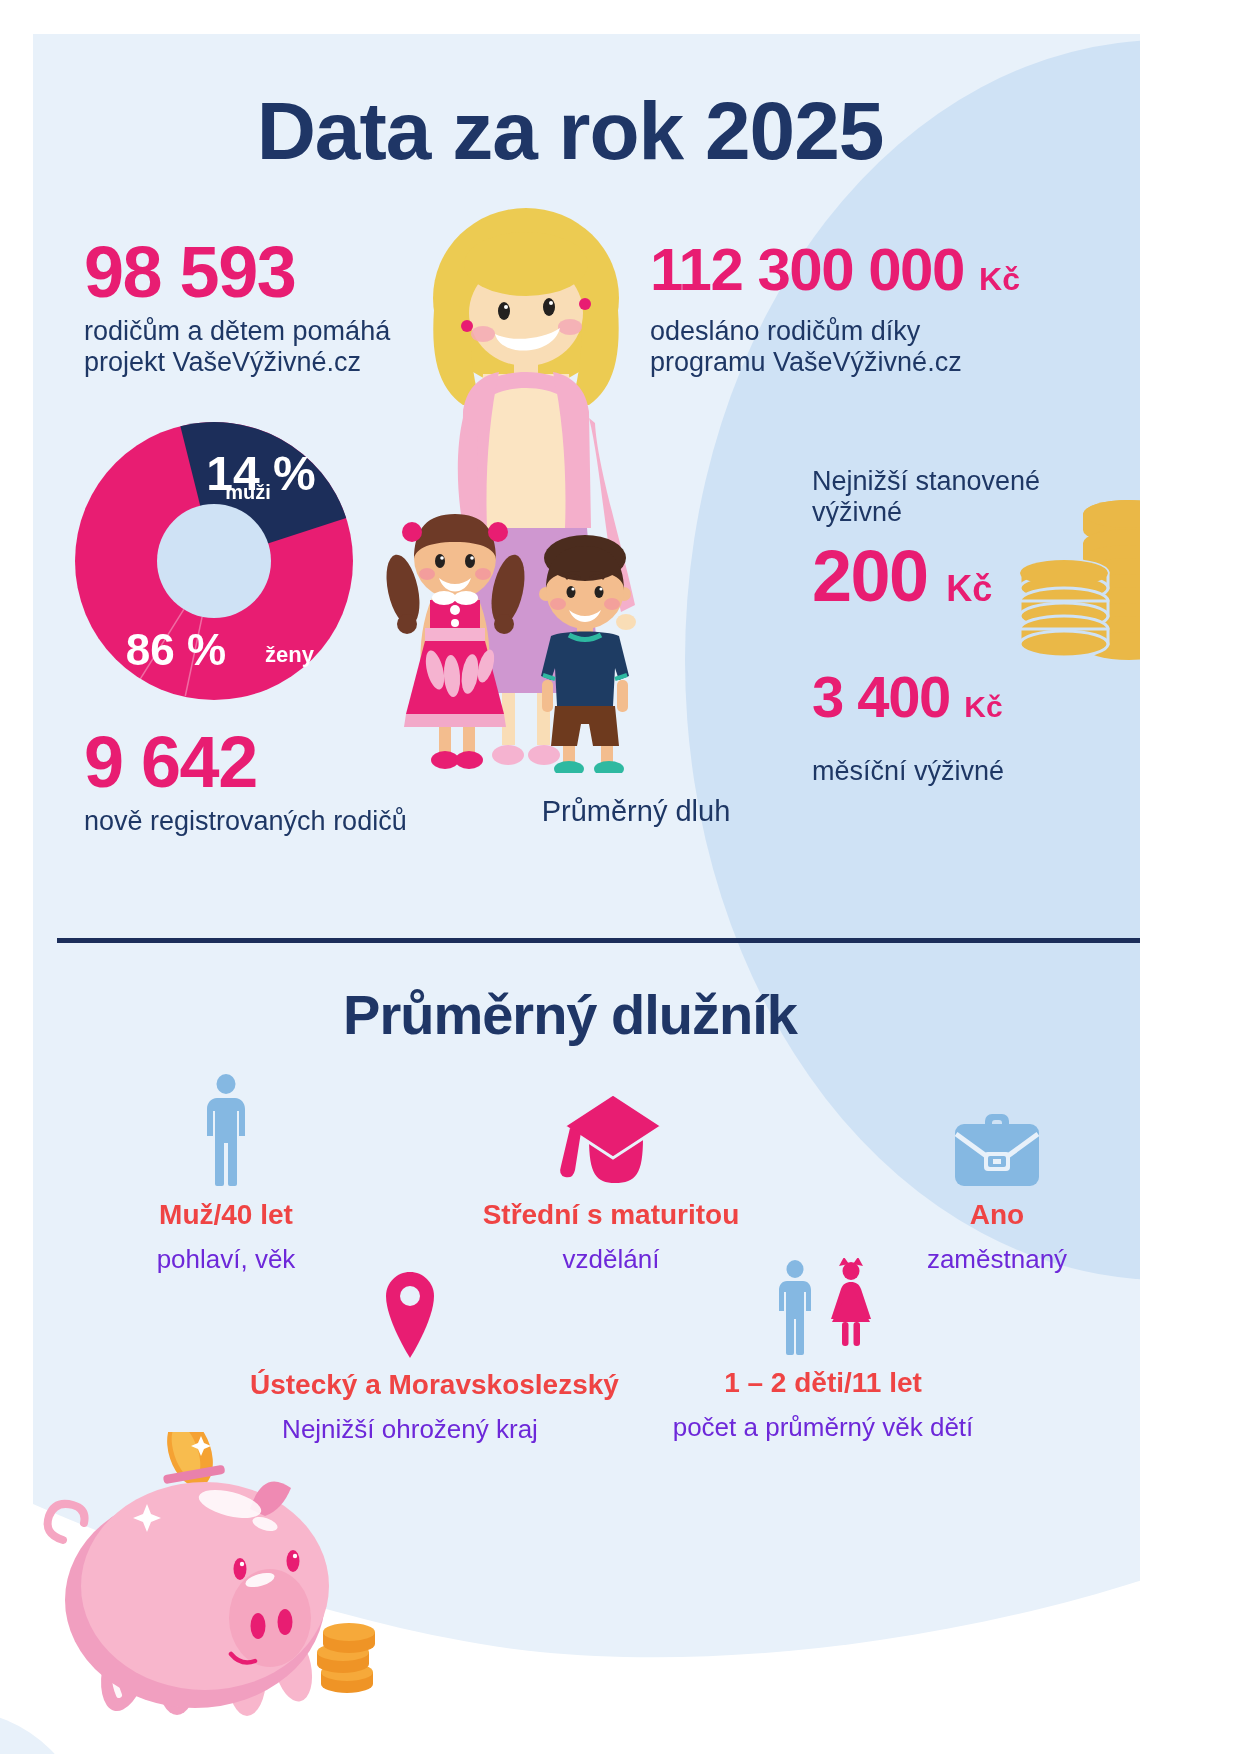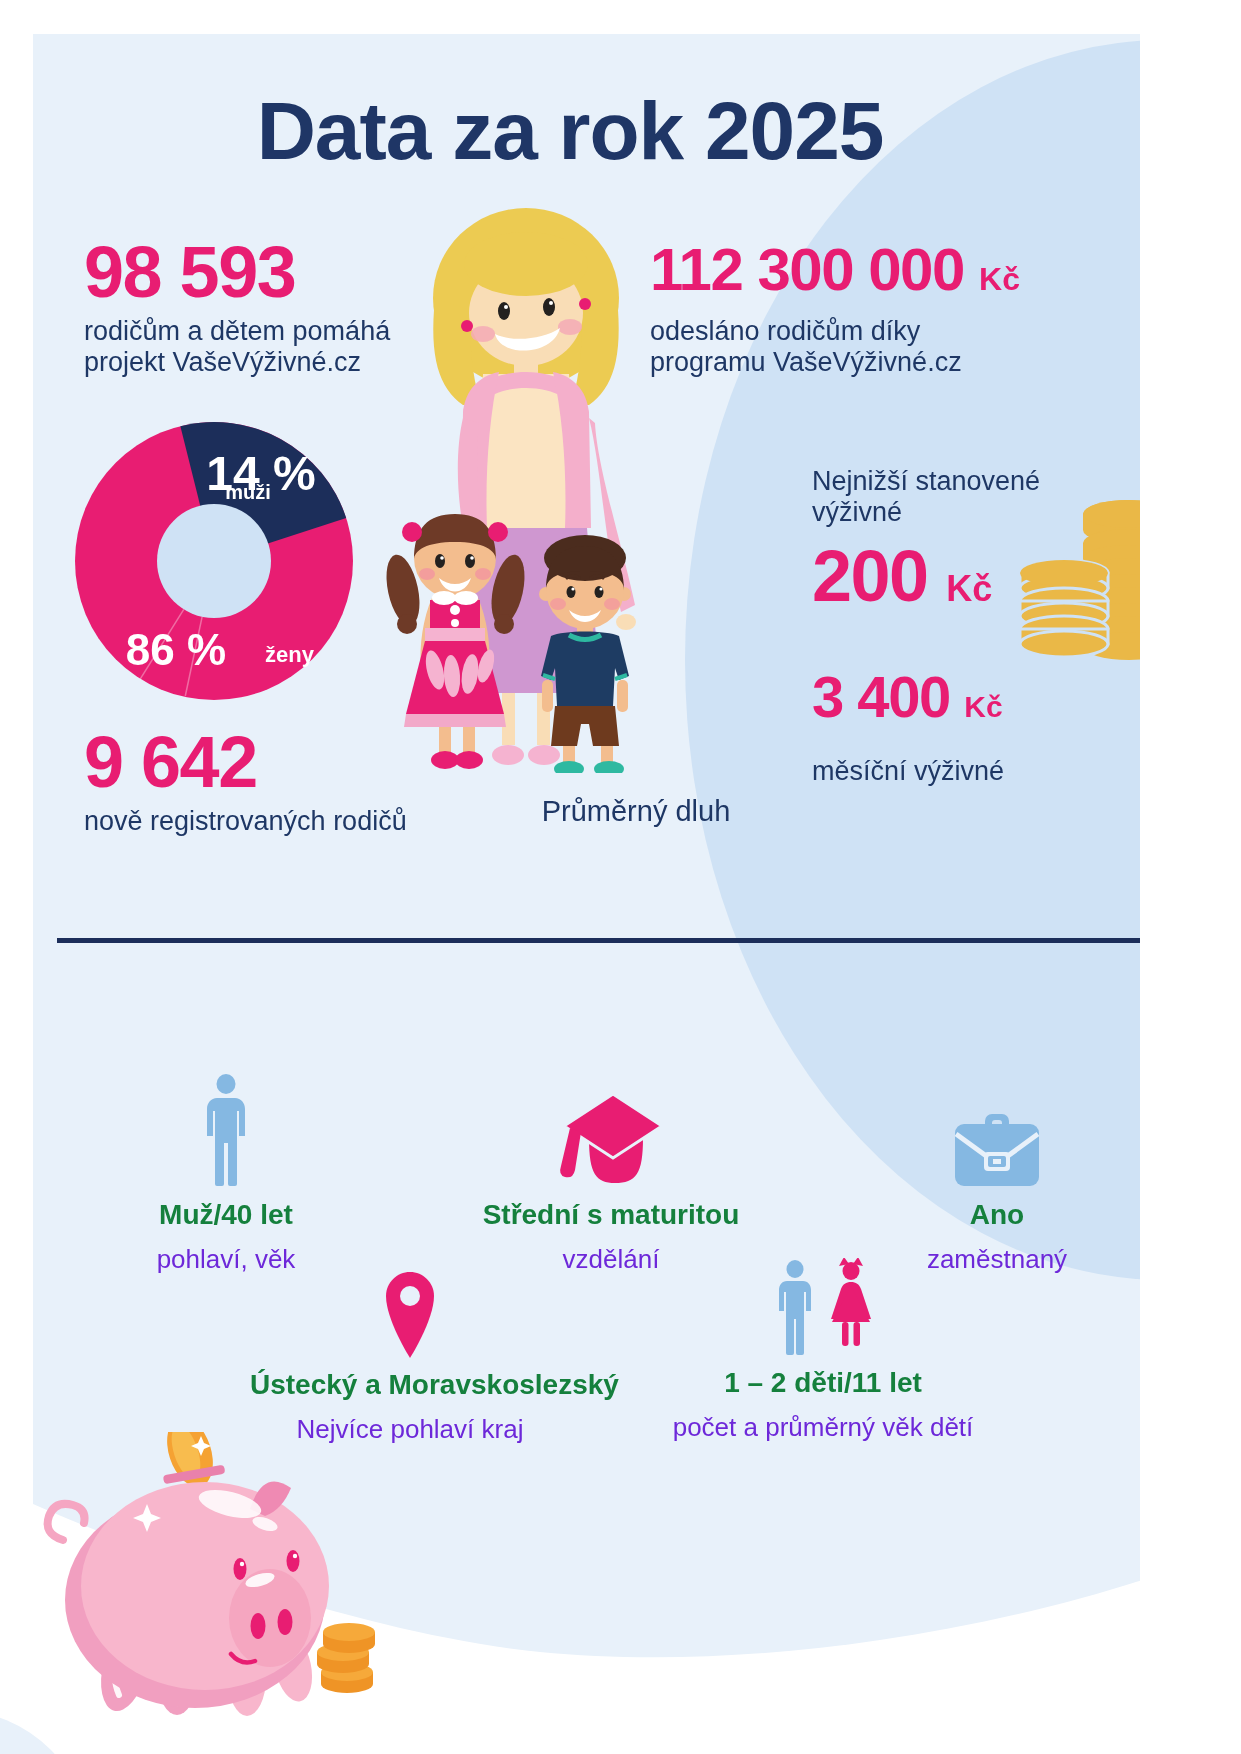--- a/index.html
+++ b/index.html
@@ -5,21 +5,21 @@
   html,body{margin:0;padding:0;background:#fff;}
   .canvas{position:relative;width:1140px;height:1754px;overflow:hidden;background:#fff;
           font-family:Liberation Sans, sans-serif;}
   .abs{position:absolute;}
   .num{color:#e81d72;font-weight:700;letter-spacing:-1.5px;line-height:1;white-space:nowrap;}
   .cur{font-weight:700;letter-spacing:0;}
   .lbl{color:#1e3765;font-size:27px;line-height:31px;white-space:nowrap;}
   .big-title{left:0;right:0;text-align:center;color:#1f3666;font-weight:700;letter-spacing:-1px;white-space:nowrap;}
   .col{text-align:center;}
   .col .icon-wrap{display:flex;justify-content:center;align-items:flex-end;}
-  .col .val{color:#15803d;font-weight:700;font-size:28px;line-height:34px;white-space:nowrap;}
+  .col .val{color:#ef4444;font-weight:700;font-size:28px;line-height:34px;white-space:nowrap;}
   .col .sub{color:#6d28d9;font-size:26px;line-height:30px;margin-top:12px;white-space:nowrap;}
   .donut-lbl{color:#fff;font-weight:700;text-align:center;line-height:1;white-space:nowrap;}
   svg{display:block;}
 </style>
 </head>
 <body>
 
 <div class="canvas">
 
   <svg class="abs" style="left:0;top:0" width="1241" height="1754" viewBox="0 0 1241 1754">
@@ -228,20 +228,21 @@
   </div>
   <div class="abs lbl" style="left:812px;top:756px;">měsíční výživné</div>
 
   <div class="abs num" style="left:84px;top:726px;font-size:72px;">9 642</div>
   <div class="abs lbl" style="left:84px;top:806px;">nově registrovaných rodičů</div>
 
   <div class="abs lbl" style="left:506px;top:796px;width:260px;text-align:center;font-size:29px;">Průměrný dluh</div>
 
   <div class="abs" style="left:57px;top:938px;width:1130px;height:5px;background:#1c2e5a;"></div>
 
+  <div class="abs big-title" style="top:982px;font-size:56px;">Průměrný dlužník</div>
 
   <div class="abs col" style="left:66px;top:1070px;width:320px;">
     <div class="icon-wrap" style="height:116px;">
       <svg width="46" height="112" viewBox="0 0 46 112">
         <ellipse cx="23" cy="10" rx="9.5" ry="10" fill="#85b8e2"></ellipse>
         <path d="M14,24 h18 c6,0 10,5 10,11 v27 h-6 v-25 h-2 v73 q0,2 -2,2 h-5 q-2,0 -2,-2 v-41 h-4 v41 q0,2 -2,2 h-5 q-2,0 -2,-2 v-73 h-2 v25 h-6 v-27 c0,-6 4,-11 10,-11 z" fill="#85b8e2"></path>
       </svg>
     </div>
     <div class="val" style="margin-top:12px;">Muž/40 let</div>
     <div class="sub">pohlaví, věk</div>
@@ -275,21 +276,21 @@
   </div>
 
   <div class="abs col" style="left:250px;top:1268px;width:320px;">
     <div class="icon-wrap" style="height:90px;">
       <svg width="48" height="86" viewBox="0 0 48 86">
         <path d="M24,0 C11,0 0,10.5 0,24 C0,48 24,86 24,86 C24,86 48,48 48,24 C48,10.5 37,0 24,0 Z" fill="#e81d72"></path>
         <circle cx="24" cy="24" r="10" fill="#e8f1fa"></circle>
       </svg>
     </div>
     <div class="val" style="margin-top:10px;">Ústecký a Moravskoslezský</div>
-    <div class="sub">Nejvíce pohlaví kraj</div>
+    <div class="sub">Nejnižší ohrožený kraj</div>
   </div>
 
   <div class="abs col" style="left:663px;top:1256px;width:320px;">
     <div class="icon-wrap" style="height:100px;">
       <svg width="112" height="98" viewBox="0 0 112 98">
         <g fill="#85b8e2">
           <ellipse cx="28" cy="11" rx="8.5" ry="9"></ellipse>
           <path d="M20,23 h16 c5,0 8,4 8,9 v21 h-5 v-19 h-2 v61 q0,2 -2,2 h-4 q-2,0 -2,-2 v-34 h-2 v34 q0,2 -2,2 h-4 q-2,0 -2,-2 v-61 h-2 v19 h-5 v-21 c0,-5 3,-9 8,-9 z"></path>
         </g>
         <g fill="#e81d72">

